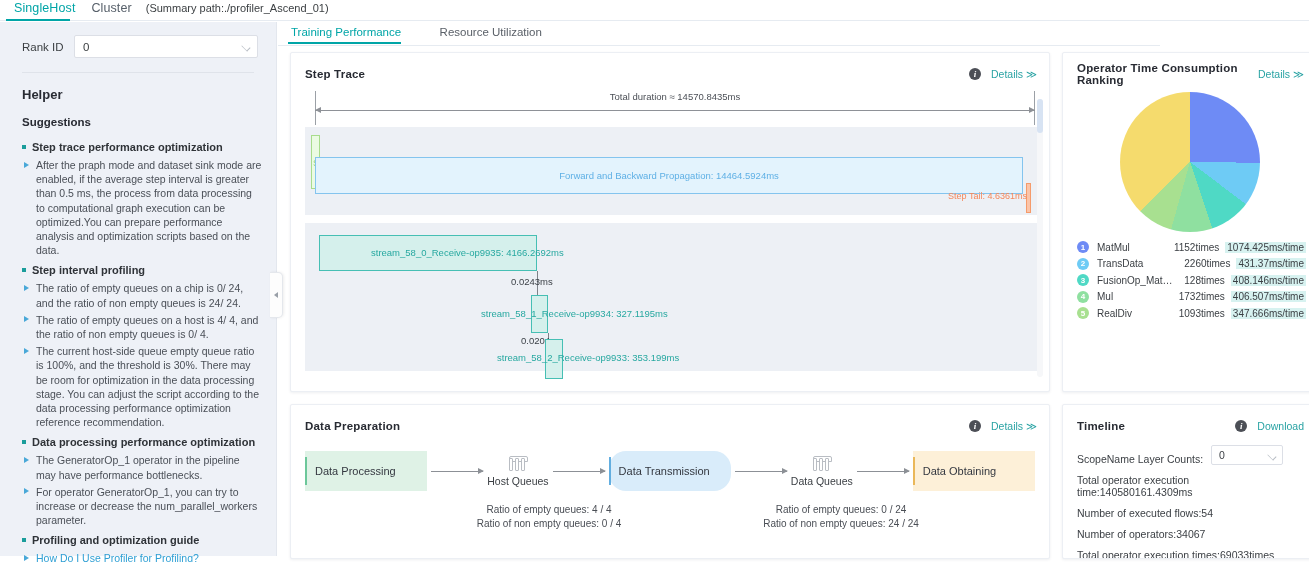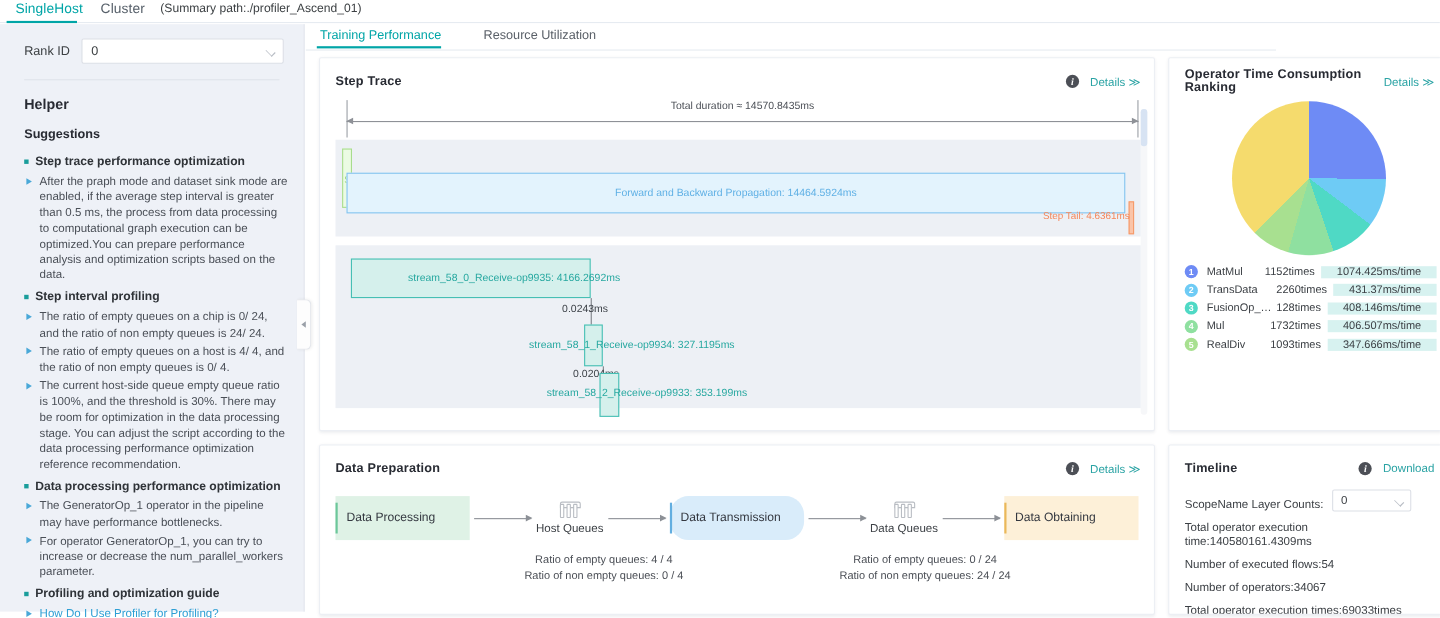--- a/index.html
+++ b/index.html
@@ -178,21 +178,21 @@
   .pie { width: 140px; height: 140px; border-radius: 50%; }
   .legend { padding: 2px 10px 0 14px; }
   .lrow { display: flex; align-items: center; height: 16.5px; font-size: 10px; color: #3c4045; }
   .lbadge {
     width: 12px; height: 12px; border-radius: 50%; color: #fff;
     font-size: 8px; display: flex; align-items: center; justify-content: center;
     margin-right: 8px; flex: none; font-weight: bold;
   }
   .lname { width: 86px; white-space: nowrap; overflow: hidden; text-overflow: ellipsis; }
   .ltimes { width: 56px; text-align: right; }
-  .lms { margin-left: 6px; background: #d7f2f0; padding: 0 14px; white-space: nowrap; text-align: right; }
+  .lms { margin-left: 6px; background: #d7f2f0; padding: 0 2px; white-space: nowrap; text-align: right; }
 
   
   .dp-flow { position: relative; margin: 16px 14px 0 14px; height: 40px; display: flex; align-items: center; justify-content: space-between; }
   .dp-box {
     height: 40px; display: flex; align-items: center; padding-left: 10px;
     font-size: 11px; color: #343840; position: relative;
   }
   .dp-box::before { content: ""; position: absolute; left: 0; top: 6px; bottom: 6px; width: 2px; }
   .dp-proc { width: 145px; background: #dff2e6; }
   .dp-proc::before { background: #6cc79a; }

